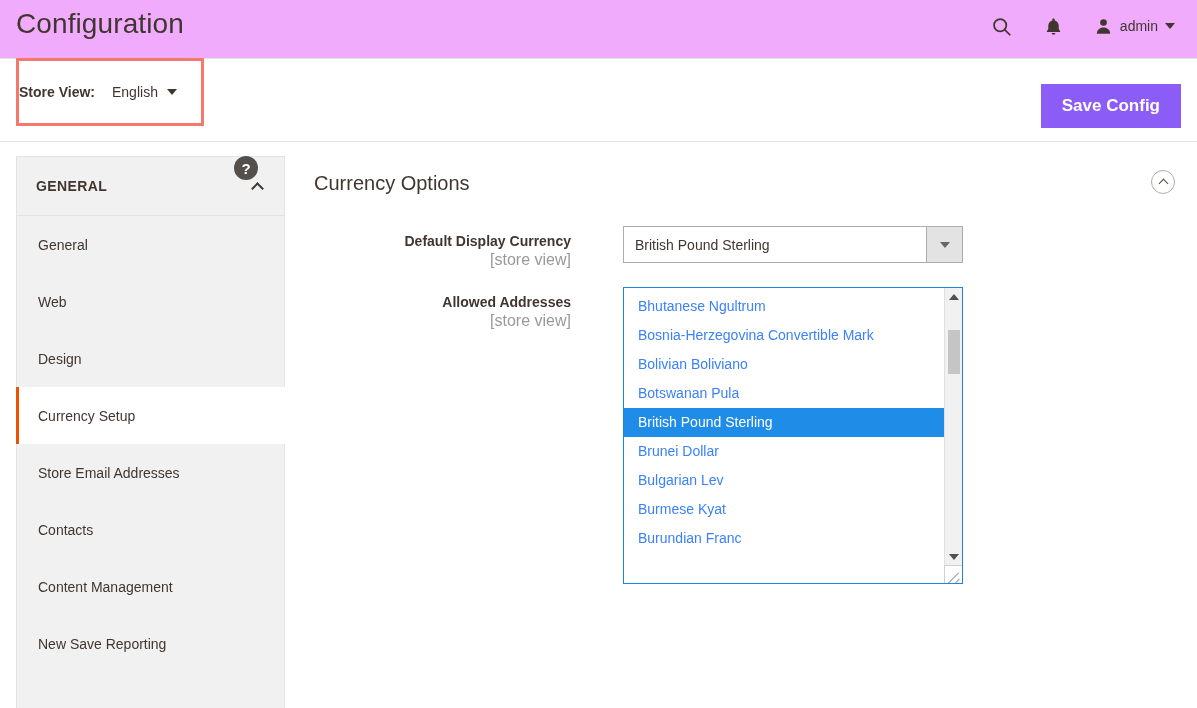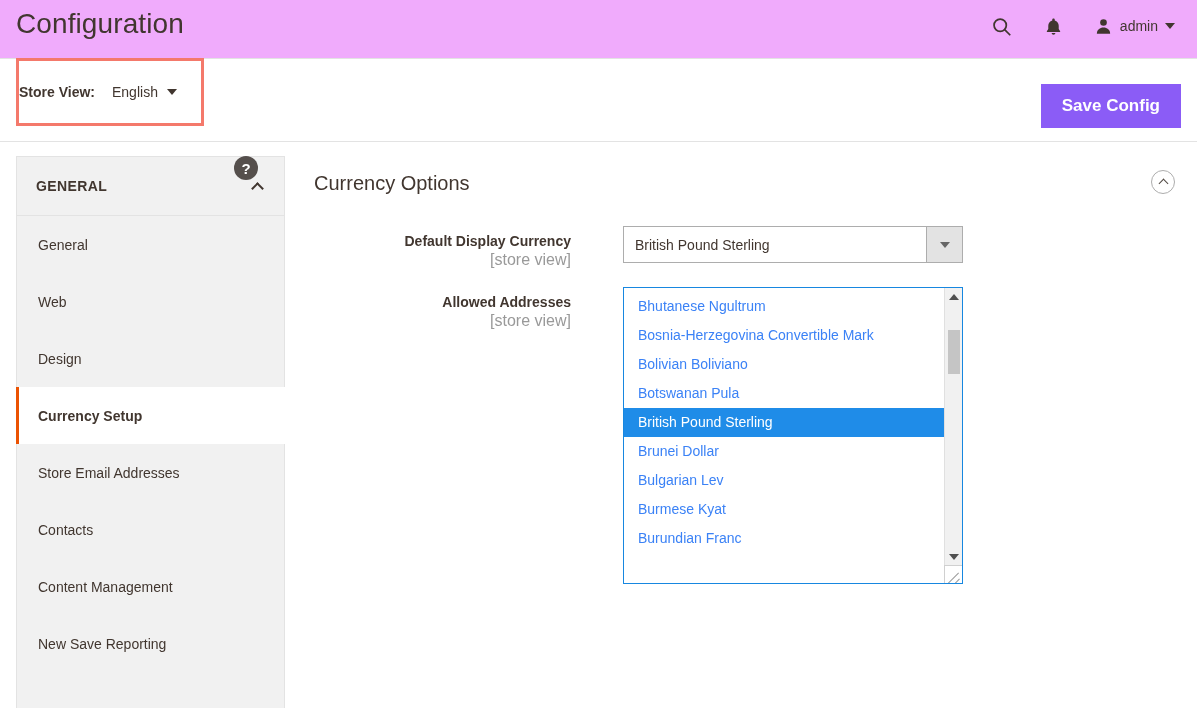--- a/index.html
+++ b/index.html
@@ -158,21 +158,21 @@
     height: 57px;
     display: flex;
     align-items: center;
     padding-left: 21px;
     font-size: 14px;
     color: #41362f;
     cursor: pointer;
   }
   .sidebar-item.active {
     background: #ffffff;
-    font-weight: bold;
+    font-weight: normal;
     margin-left: -1px;
     margin-right: -1px;
     padding-left: 22px;
   }
   .sidebar-item.active::before {
     content: "";
     position: absolute;
     left: 0; top: 0; bottom: 0;
     width: 3px;
     background: #eb5202;

